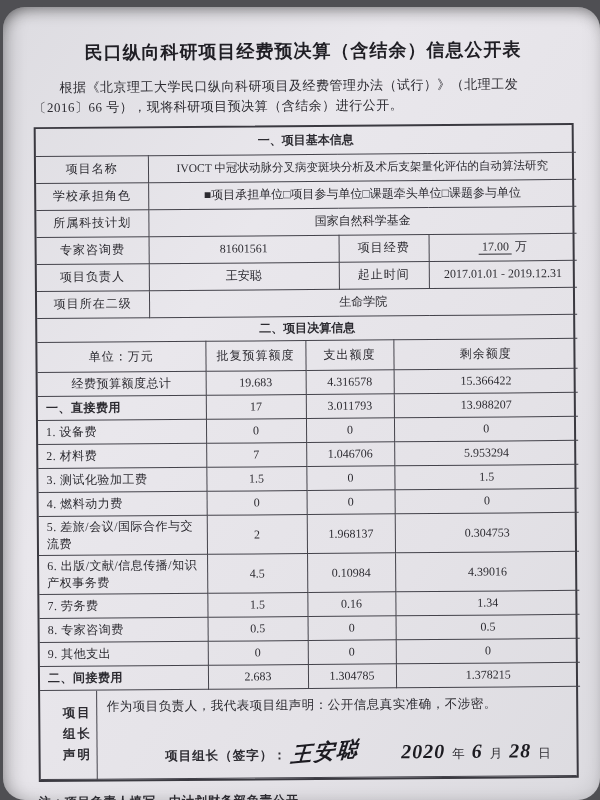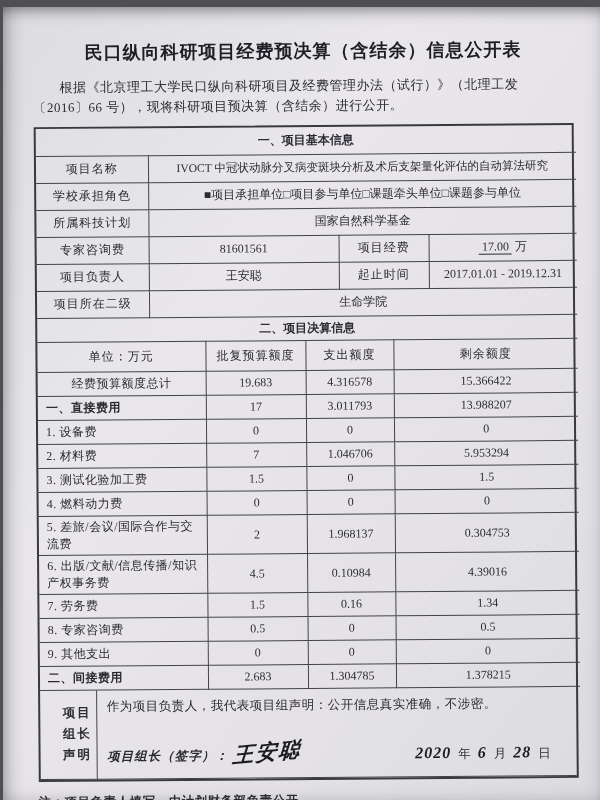--- a/index.html
+++ b/index.html
@@ -10,20 +10,21 @@
     color: #27262c;
     position: relative;
   }
   .paper {
     position: absolute;
     left: 3px; top: 7px; right: 0; bottom: 0;
     background: linear-gradient(125deg, #dddce1 0%, #e9e7ec 35%, #e4e2e7 70%, #dcdbe0 100%);
     box-shadow: inset 14px 0 20px -12px rgba(0,0,0,0.35),
                 inset 0 12px 16px -10px rgba(0,0,0,0.45),
                 inset -6px -6px 24px -12px rgba(0,0,0,0.18);
+    border-radius: 22px;
   }
   .doc {
     position: absolute;
     left: 33px; top: 32px; right: 24px;
     transform: rotate(-0.45deg);
   }
   .title {
     text-align: center;
     font-family: "Liberation Sans", "DejaVu Sans", sans-serif;
     font-weight: 700;
@@ -86,34 +87,34 @@
   }
   .decl .decl-label span { display: block; letter-spacing: 2px; }
   .decl .decl-body { padding: 8px 8px 10px 10px; height: 88px; vertical-align: top; }
   .statement { font-size: 12.5px; letter-spacing: 0.5px; }
   .sign-row {
     margin-top: 24px;
     display: flex;
     align-items: baseline;
     font-size: 12.5px;
   }
-  .sign-label { font-weight: 700; letter-spacing: 1px; font-style: italic; }
+  .sign-label { margin-left: 58px; font-weight: 700; letter-spacing: 1px; }
   .signature {
     display: inline-block;
     font-size: 21px;
     font-weight: 700;
     font-style: italic;
     transform: rotate(-5deg) skewX(-10deg);
     letter-spacing: 2px;
     color: #1c1b21;
     margin-left: 4px;
   }
   .hw {
     font-style: italic;
-    font-size: 16px;
+    font-size: 20px;
     font-weight: 600;
     color: #1c1b21;
     letter-spacing: 1px;
   }
   .date-group { margin-left: auto; margin-right: 18px; display: flex; align-items: baseline; gap: 7px; }
   .note {
     margin-top: 12px;
     font-size: 12px;
     font-weight: 600;
     letter-spacing: 1px;

